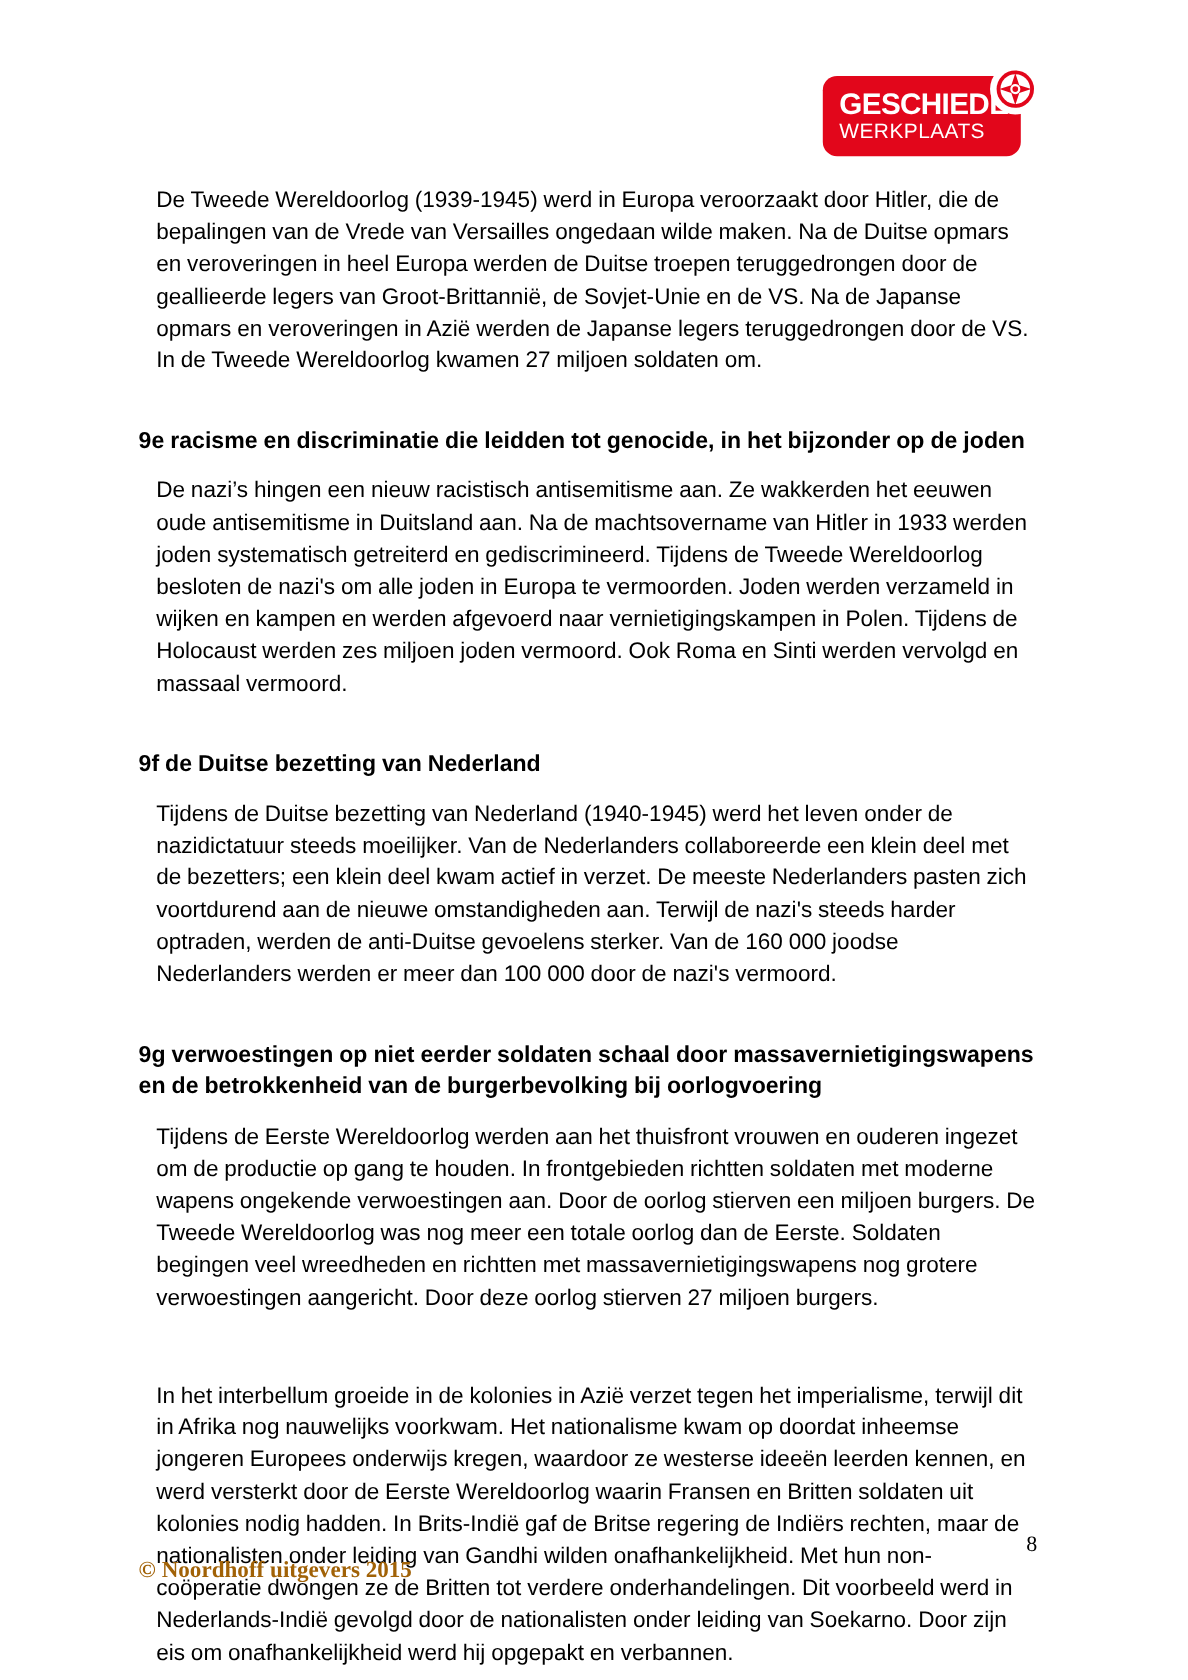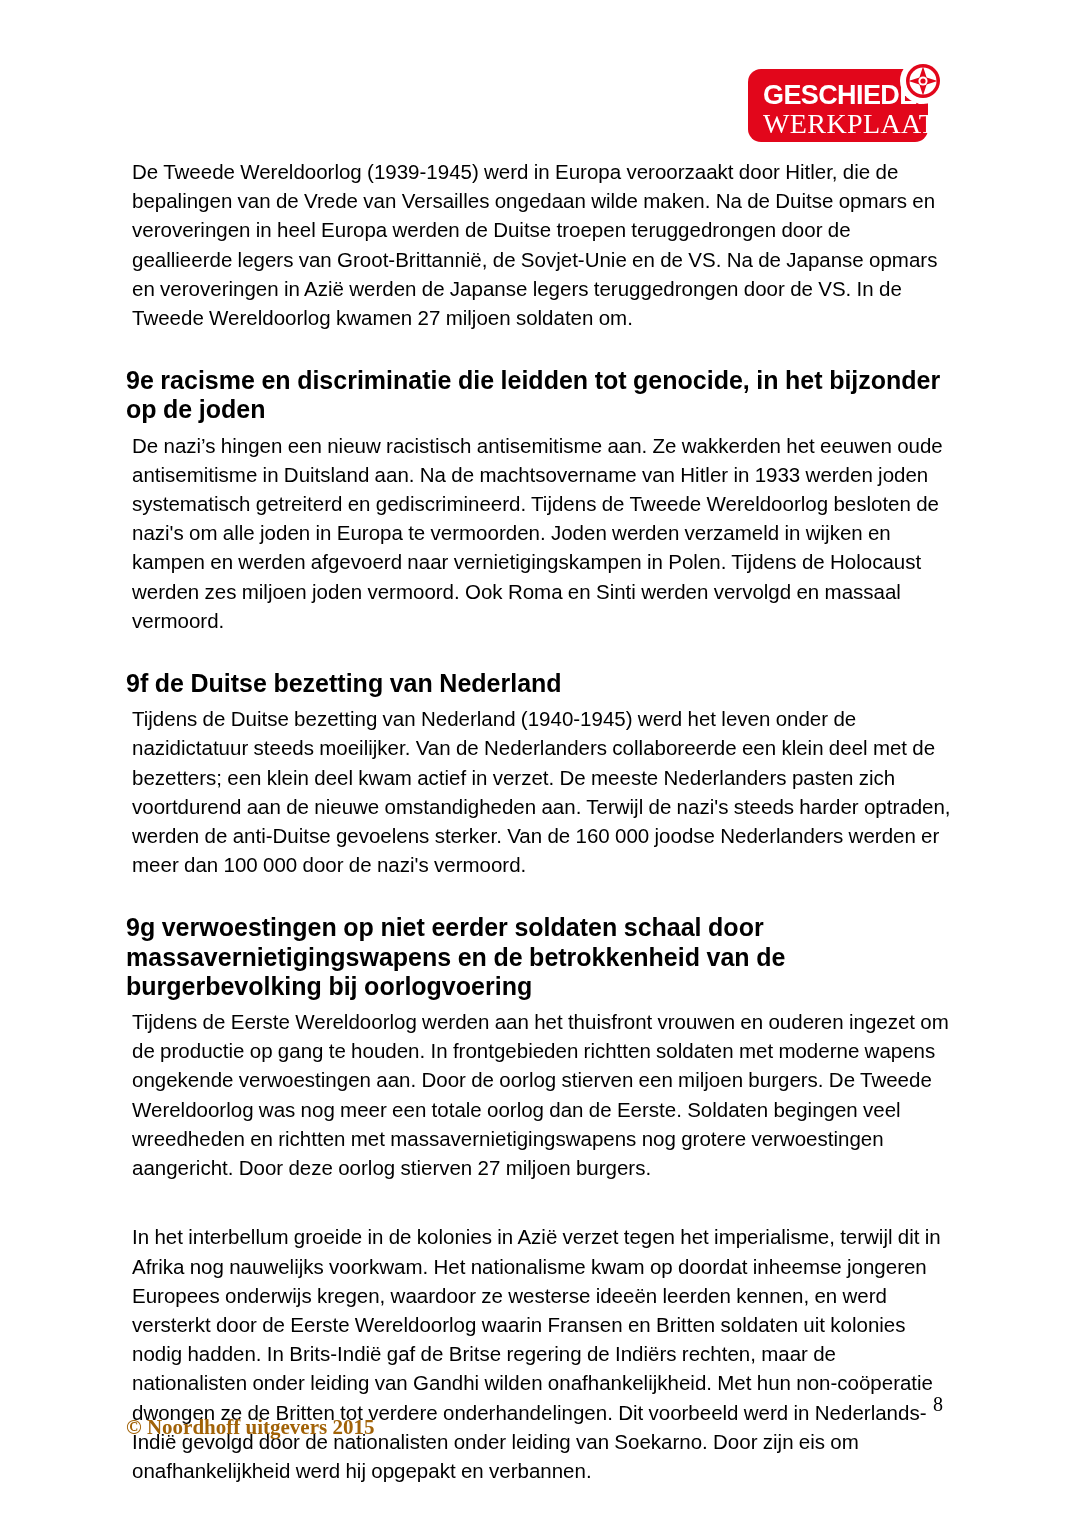--- a/index.html
+++ b/index.html
@@ -50,23 +50,23 @@
     font-size: 27px;
     letter-spacing: -0.6px;
     line-height: 1;
     white-space: nowrap;
   }
   .logo-line2 {
     position: absolute;
     top: 41px;
     left: 15px;
     color: #ffffff;
-    font-family: Liberation Serif, serif;
+    font-family: Liberation Sans, sans-serif;
     font-weight: normal;
-    font-size: 28px;
+    font-size: 19px;
     letter-spacing: 0.4px;
     line-height: 1;
     white-space: nowrap;
   }
   .logo-emblem {
     position: absolute;
     top: 0px;
     left: 152px;
     width: 46px;
     height: 46px;
@@ -80,31 +80,31 @@
 
   
   .content {
     position: absolute;
     left: 126px;
     top: 151px;
     width: 832px;
   }
 
   p.body-par {
-    margin: 6px;
+    margin: 16px;
     font-size: 20.5px;
     line-height: 29.2px;
     font-family: "Liberation Sans", sans-serif;
     color: #000000;
     text-align: left;
     word-spacing: -0.4px;
   }
   .sec-head {
     margin: 0;
-    font-size: 25px;
+    font-size: 21px;
     line-height: 29.2px;
     font-weight: bold;
     font-family: "Liberation Sans", sans-serif;
     color: #000000;
     word-spacing: -0.4px;
   }
   .gap-big { height: 100px; }
   .gap-mid { height: 28px; }
 
   h1.chapter-head {

